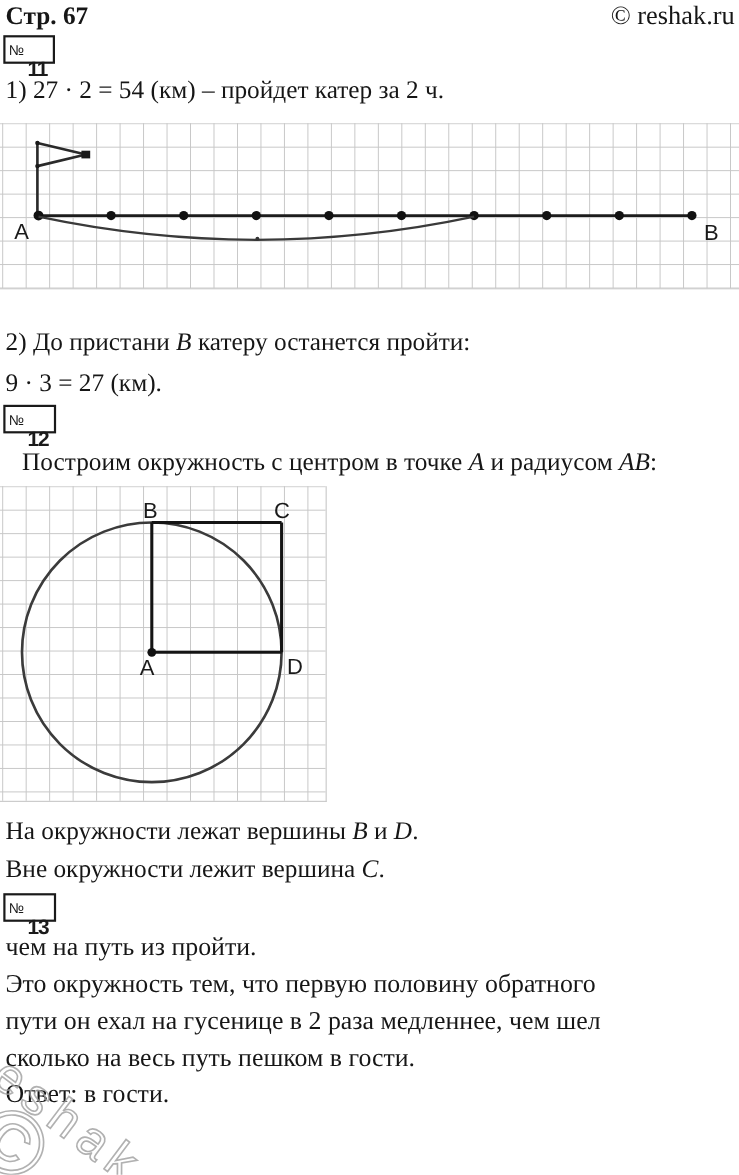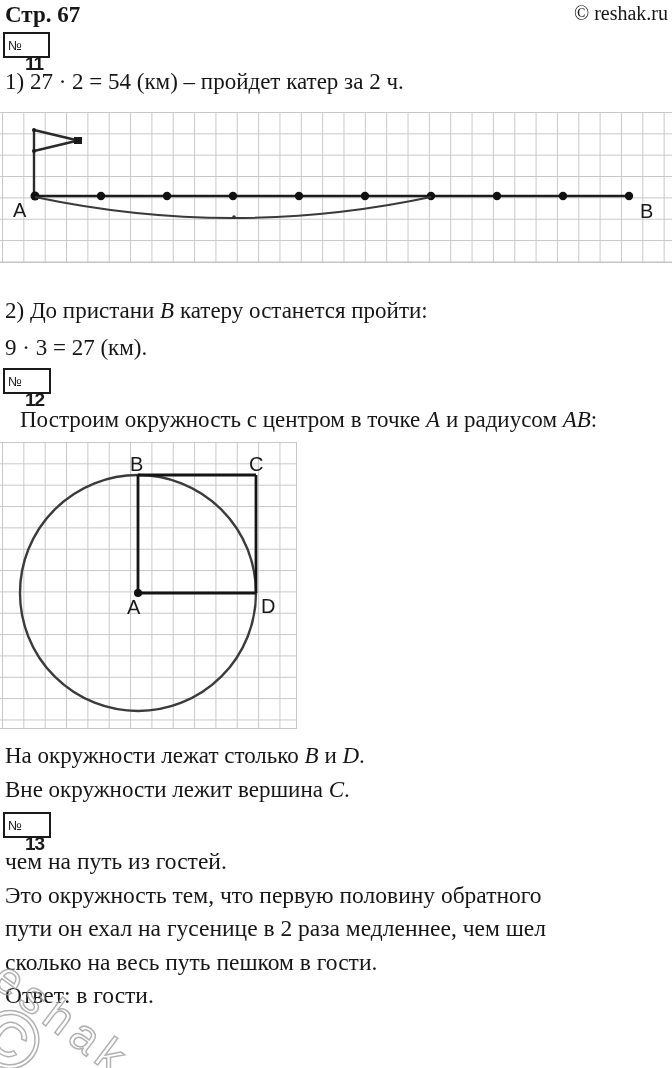--- a/index.html
+++ b/index.html
@@ -8,21 +8,21 @@
     background:#ffffff;color:#161616;
     font-family:"Liberation Serif",serif;
   }
   .abs{position:absolute;}
   .serif-line{
     font-family:"Liberation Serif",serif;font-size:23px;line-height:1;
     white-space:pre;color:#161616;
   }
   .it{font-style:italic;}
   .hdr-left{left:5px;top:2px;font-weight:bold;font-size:23px;font-family:"Liberation Serif",serif;}
-  .hdr-right{right:4px;top:2px;font-size:20px;font-family:"Liberation Serif",serif;}
+  .hdr-right{right:4px;top:2px;font-size:24px;font-family:"Liberation Serif",serif;}
   .badge{
     left:3px;display:flex;align-items:center;gap:3px;
     border:2px solid #1a1a1a;background:#fff;height:26px;box-sizing:border-box;
     padding:0 5px 0 3px;font-family:"Liberation Sans",sans-serif;
   }
   .badge .no{font-size:13px;line-height:1;color:#1a1a1a;}
   .badge .num{font-size:19px;font-weight:bold;letter-spacing:-1px;line-height:1;color:#1a1a1a;margin-top:36px;}
   .grid{
     background-image:
       linear-gradient(to right,#c7c7c7 1px,transparent 1px),
@@ -115,31 +115,31 @@
       <line x1="138" y1="151" x2="256" y2="151"></line>
     </g>
     <circle cx="138" cy="151" r="4" fill="#111"></circle>
     <text x="130" y="29" class="dlabel">В</text>
     <text x="249" y="29" class="dlabel">С</text>
     <text x="127" y="172" class="dlabel">А</text>
     <text x="261" y="171" class="dlabel">D</text>
   </svg>
 </div>
 
-<div class="abs serif-line" style="left:5px;top:744px;"><span>На окружности лежат столько </span><span class="it">B</span><span> и </span><span class="it">D</span><span>.</span></div>
+<div class="abs serif-line" style="left:5px;top:744px;"><span>На окружности лежат вершины </span><span class="it">B</span><span> и </span><span class="it">D</span><span>.</span></div>
 
 <div class="abs serif-line" style="left:5px;top:778px;text-align:center;"><span>Вне окружности лежит вершина </span><span class="it">C</span><span>.</span></div>
 
 <div class="abs badge" style="top:812px;">
   <span class="no">№</span>
   <span class="num">13</span>
 </div>
 
 <div id="t13-block" class="abs">
-  <div class="pline">чем на путь из гостей.</div>
+  <div class="pline">чем на путь из пройти.</div>
   <div class="pline">Это окружность тем, что первую половину обратного</div>
   <div class="pline">пути он ехал на гусенице в 2 раза медленнее, чем шел</div>
   <div class="pline">сколько на весь путь пешком в гости.</div>
   <div class="pline">Ответ: в гости.</div>
 </div>
 
 <div id="wm-text" class="abs wm">reshak.ru</div>
 <div id="wm-c" class="abs wm">©</div>
 
 </body></html>

